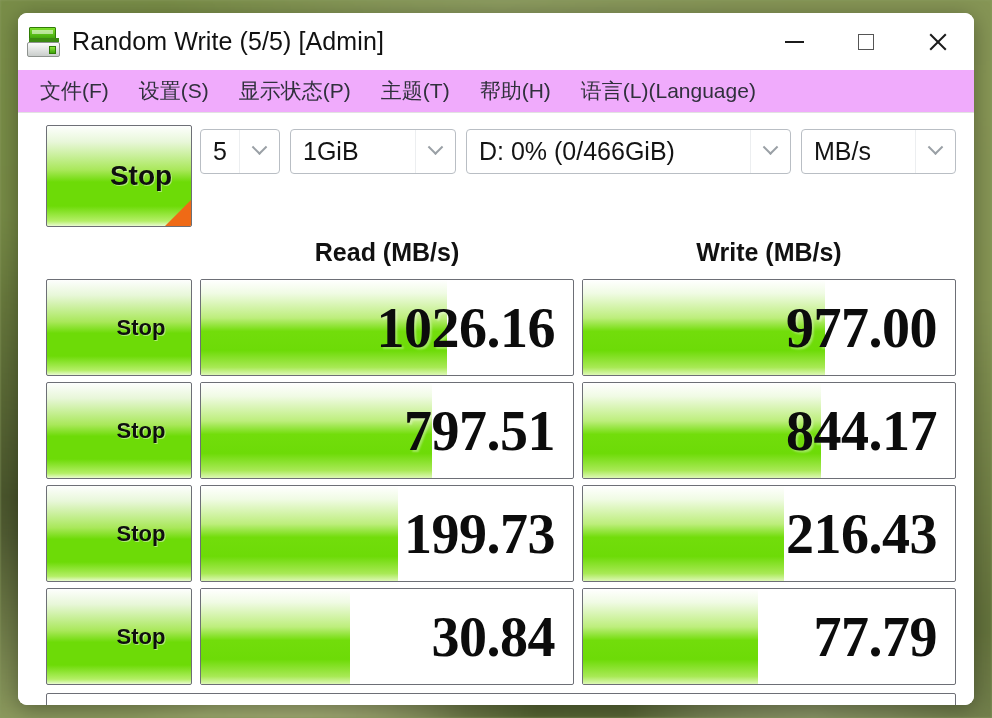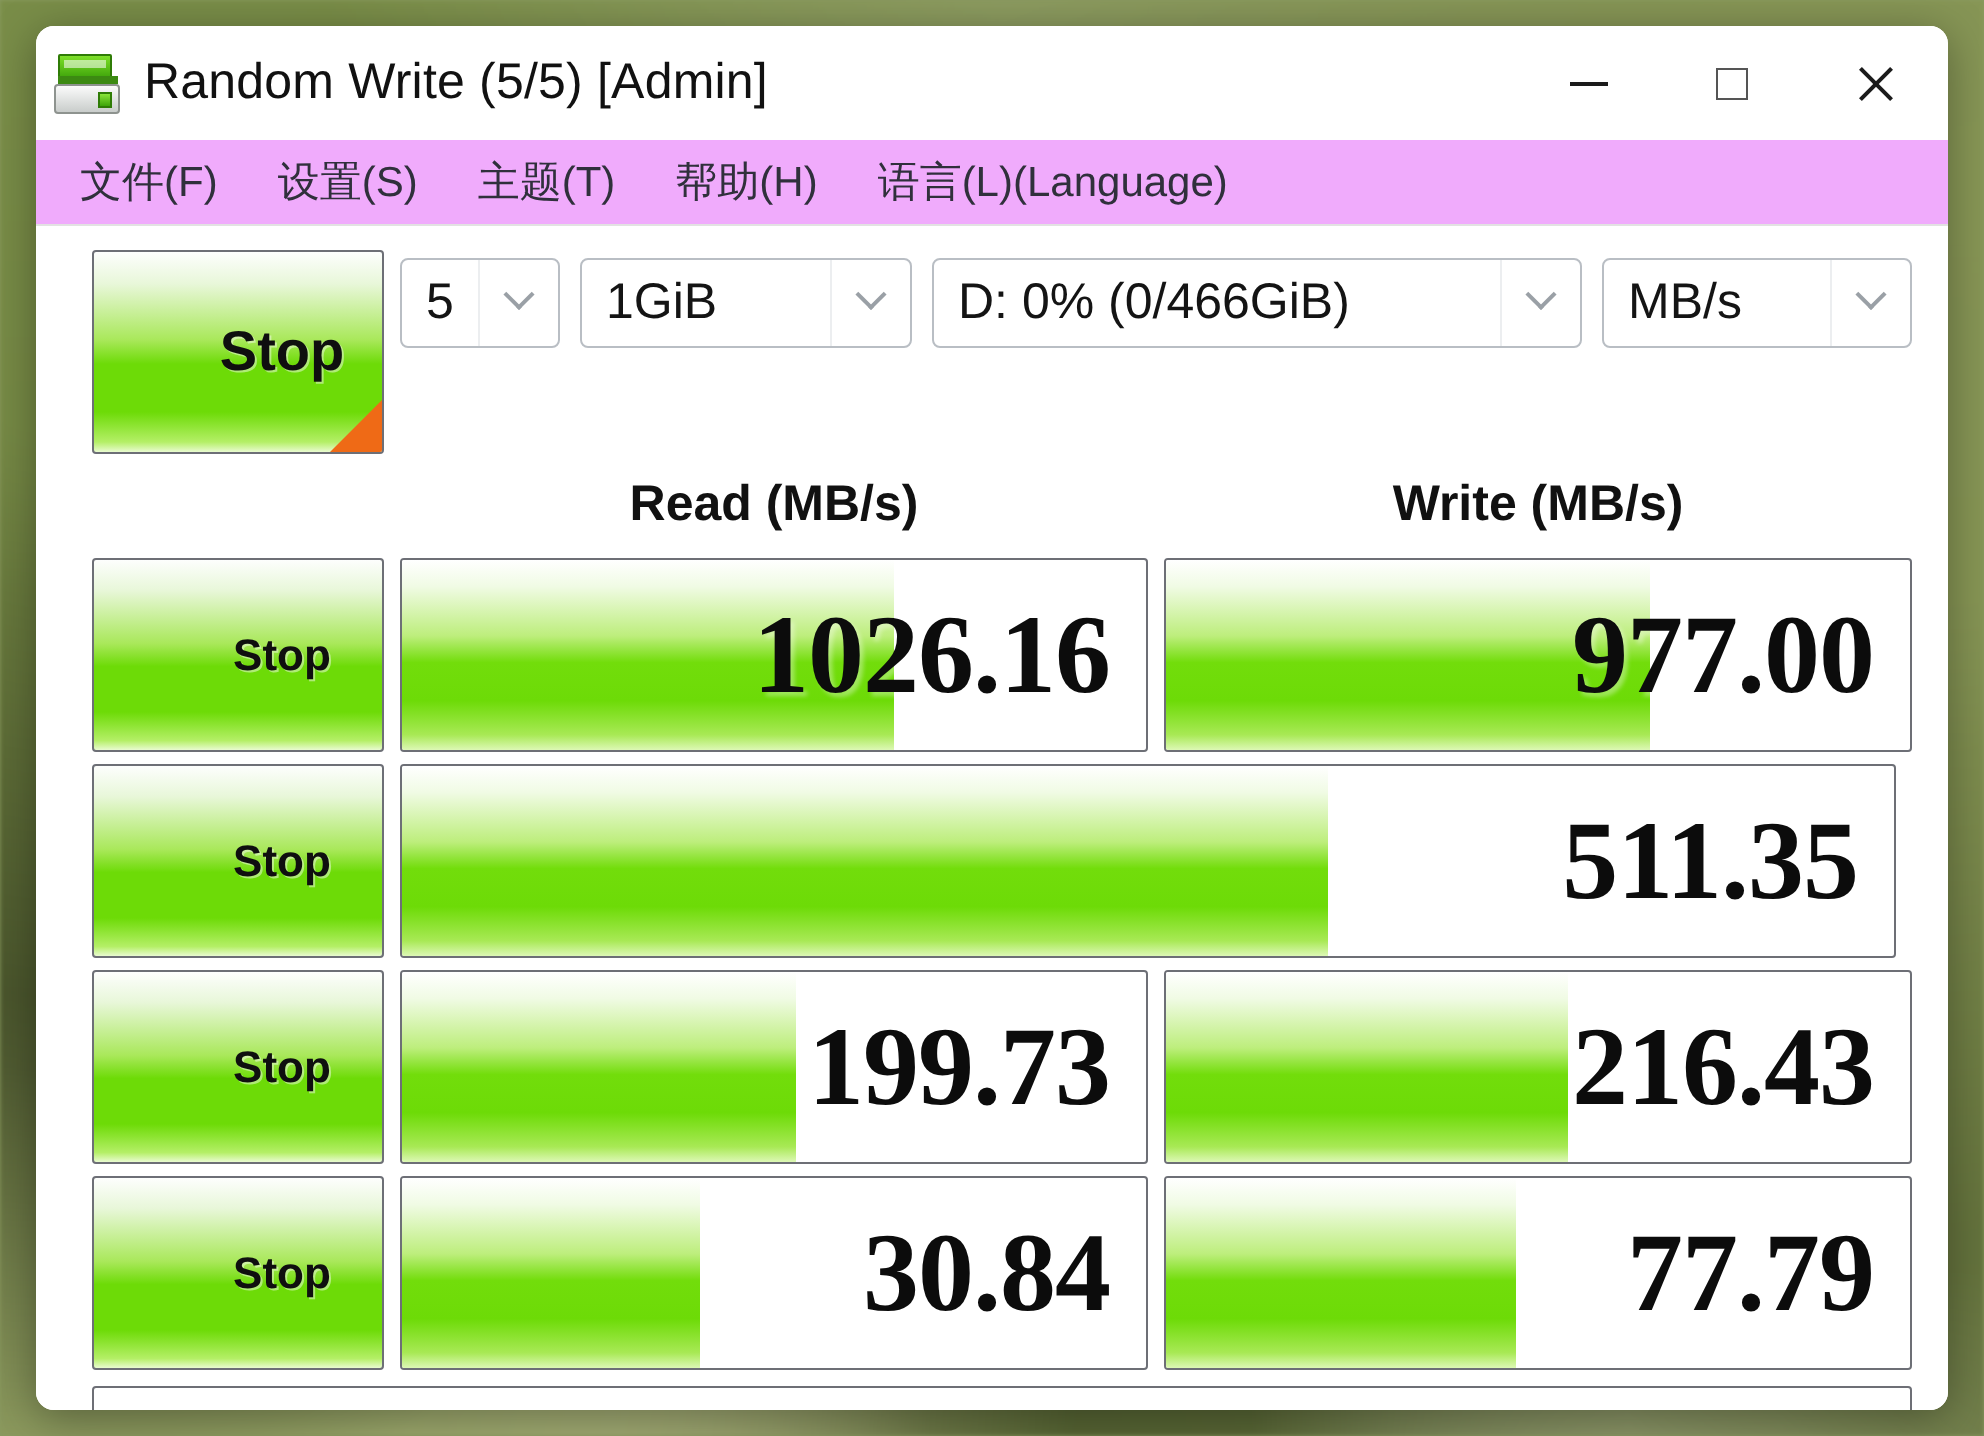--- a/index.html
+++ b/index.html
@@ -362,20 +362,21 @@
       </div>
       <div class="win-btn">
         <span class="glyph-close"></span>
       </div>
     </div>
   </div>
 
   <div id="menu-bar">
     <div class="menu-item">文件(F)</div>
     <div class="menu-item">设置(S)</div>
+    <div class="menu-item">显示状态(P)</div>
     <div class="menu-item">主题(T)</div>
     <div class="menu-item">帮助(H)</div>
     <div class="menu-item">语言(L)(Language)</div>
   </div>
 
   <div id="content">
 
     <div class="grid-row" id="toolbar-row">
       <div class="col-btn">
         <div class="bench-btn" id="btn-all">
@@ -450,24 +451,30 @@
     <div class="grid-row result-row">
       <div class="col-btn">
         <div class="bench-btn small">
           <span class="btn-label">Stop</span>
         </div>
       </div>
       <div class="col-gap"></div>
       <div class="col-read">
         <div class="result-box">
           <div class="result-fill" style="width: 62%;"></div>
-          <div class="result-value">511.35</div>
-        </div>
-      </div>
-      <div class="col-gap"></div>
+          <div class="result-value">797.51</div>
+        </div>
+      </div>
+      <div class="col-gap"></div>
+      <div class="col-write">
+        <div class="result-box">
+          <div class="result-fill" style="width: 64%;"></div>
+          <div class="result-value">844.17</div>
+        </div>
+      </div>
     </div>
 
     <div class="grid-row result-row">
       <div class="col-btn">
         <div class="bench-btn small">
           <span class="btn-label">Stop</span>
         </div>
       </div>
       <div class="col-gap"></div>
       <div class="col-read">

